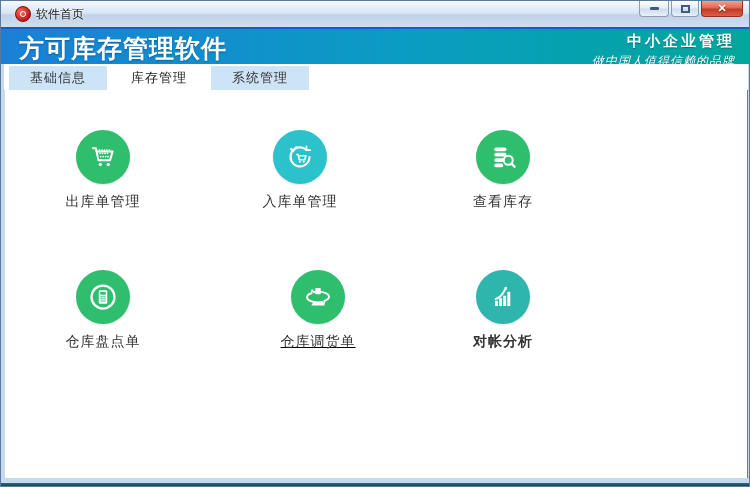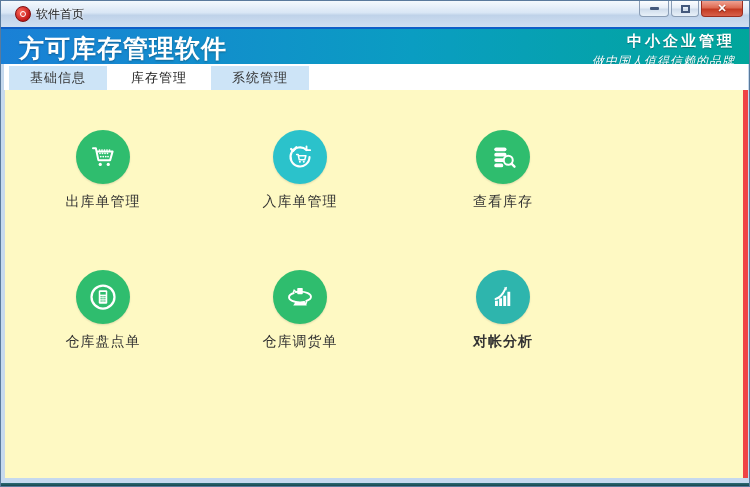--- a/index.html
+++ b/index.html
@@ -33,22 +33,22 @@
   .brand-line1{font-size:15px;font-weight:bold;letter-spacing:3px;text-shadow:0 1px 1px rgba(0,0,0,.3);}
   .brand-line2{font-size:12px;font-style:italic;font-family:"Liberation Serif",serif;
     letter-spacing:1px;margin-top:2px;text-shadow:0 1px 1px rgba(0,0,0,.25);}
   
   .tabstrip{position:absolute;left:3px;top:63px;width:744px;height:26px;background:#fff;
     display:flex;align-items:flex-end;padding-left:5px;box-sizing:border-box;}
   .tab{height:24px;width:98px;margin-right:3px;display:flex;align-items:center;justify-content:center;
     font-size:13px;letter-spacing:1px;color:#333;background:#cde4f7;cursor:default;}
   .tab.active{background:#fff;color:#222;}
   
-  .content{position:absolute;left:3px;top:89px;width:744px;height:388px;background:#fef9c3;
-    border-left:1px solid #c9d9e8;border-right:5px solid #ef4444;box-sizing:border-box;}
+  .content{position:absolute;left:3px;top:89px;width:744px;height:388px;background:#ffffff;
+    border-left:1px solid #c9d9e8;border-right:1px solid #ef4444;box-sizing:border-box;}
   .tile{position:absolute;width:132px;display:flex;flex-direction:column;align-items:center;cursor:pointer;}
   .circle{width:54px;height:54px;border-radius:50%;display:flex;align-items:center;justify-content:center;
     box-shadow:0 1px 2px rgba(0,0,0,.12);}
   .tile-label{margin-top:9px;font-size:14px;color:#333;letter-spacing:1px;white-space:nowrap;}
   .watermark{position:absolute;right:8px;top:352px;font-size:26px;color:#2f9d33;letter-spacing:1px;}
   
   .frame-bottom-light{position:absolute;left:0;top:477px;width:100%;height:5px;background:#c5d9ee;}
   .frame-bottom-dark{position:absolute;left:0;top:482px;width:100%;height:5px;
     background:linear-gradient(#2b6b74,#0b2f35);}
 </style>
@@ -168,21 +168,21 @@
               <circle cx="13.5" cy="13.4" r=".6"></circle>
             <circle cx="10.5" cy="15.1" r=".6"></circle>
               <circle cx="12" cy="15.1" r=".6"></circle>
               <circle cx="13.5" cy="15.1" r=".6"></circle>
           </g>
         </svg>
       </div>
       <div class="tile-label">仓库盘点单</div>
     </div>
 
-    <div class="tile" style="left:229px;top:180px;">
+    <div class="tile" style="left:247px;top:180px;text-decoration:underline;">
       <div class="circle" style="background: rgb(47, 189, 110); color: rgb(47, 189, 110);">
         <svg width="30" height="30" viewBox="0 0 24 24">
           <g fill="none" stroke="#fff" stroke-width="1.5" stroke-linecap="round">
             <path d="M7 8.8c-2.3.8-3.8 2-3.8 3.4 0 2.3 3.9 4.1 8.8 4.1 1.2 0 2.4-.1 3.4-.3"></path>
             <path d="M17 15.2c2.3-.8 3.8-2 3.8-3.4 0-2.3-3.9-4.1-8.8-4.1-1.2 0-2.4.1-3.4.3"></path>
           </g>
           <g fill="#fff">
             <path d="M15 16.6l2.9-.8-1 2.7z"></path>
             <path d="M9 7.4L6.1 8.2l1-2.7z"></path>
             <rect x="9.8" y="4.8" width="4.4" height="5" rx=".6"></rect>

